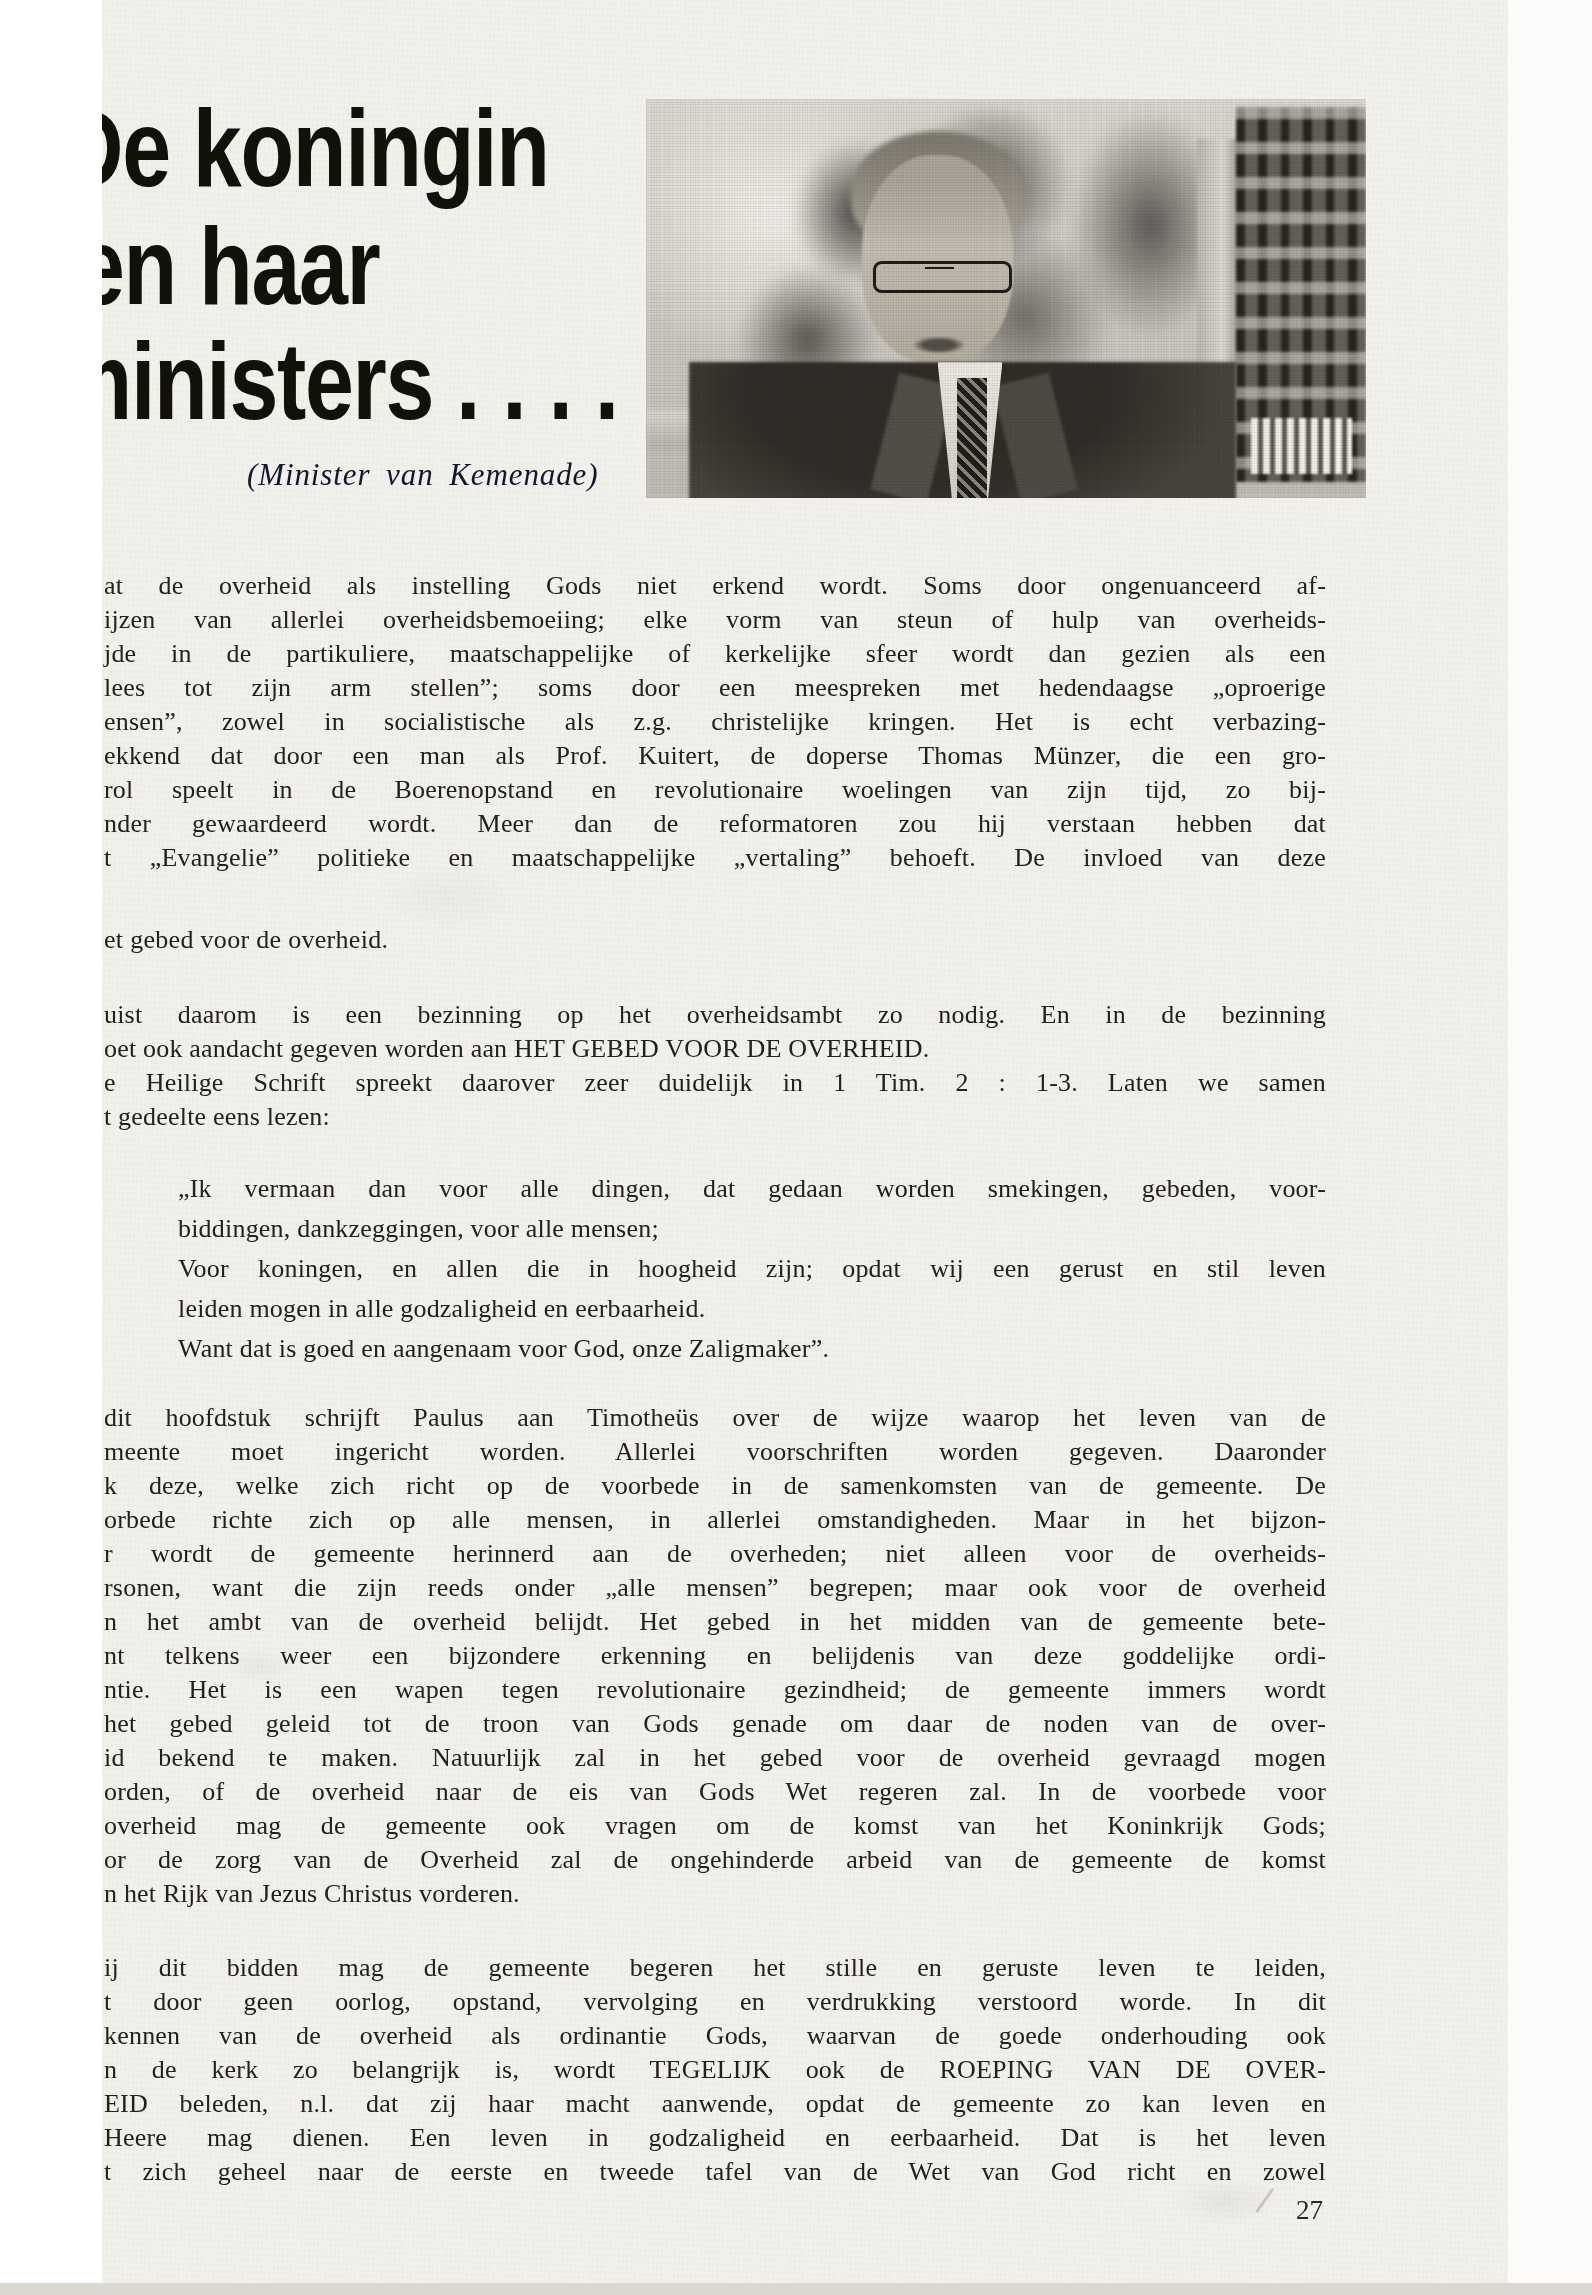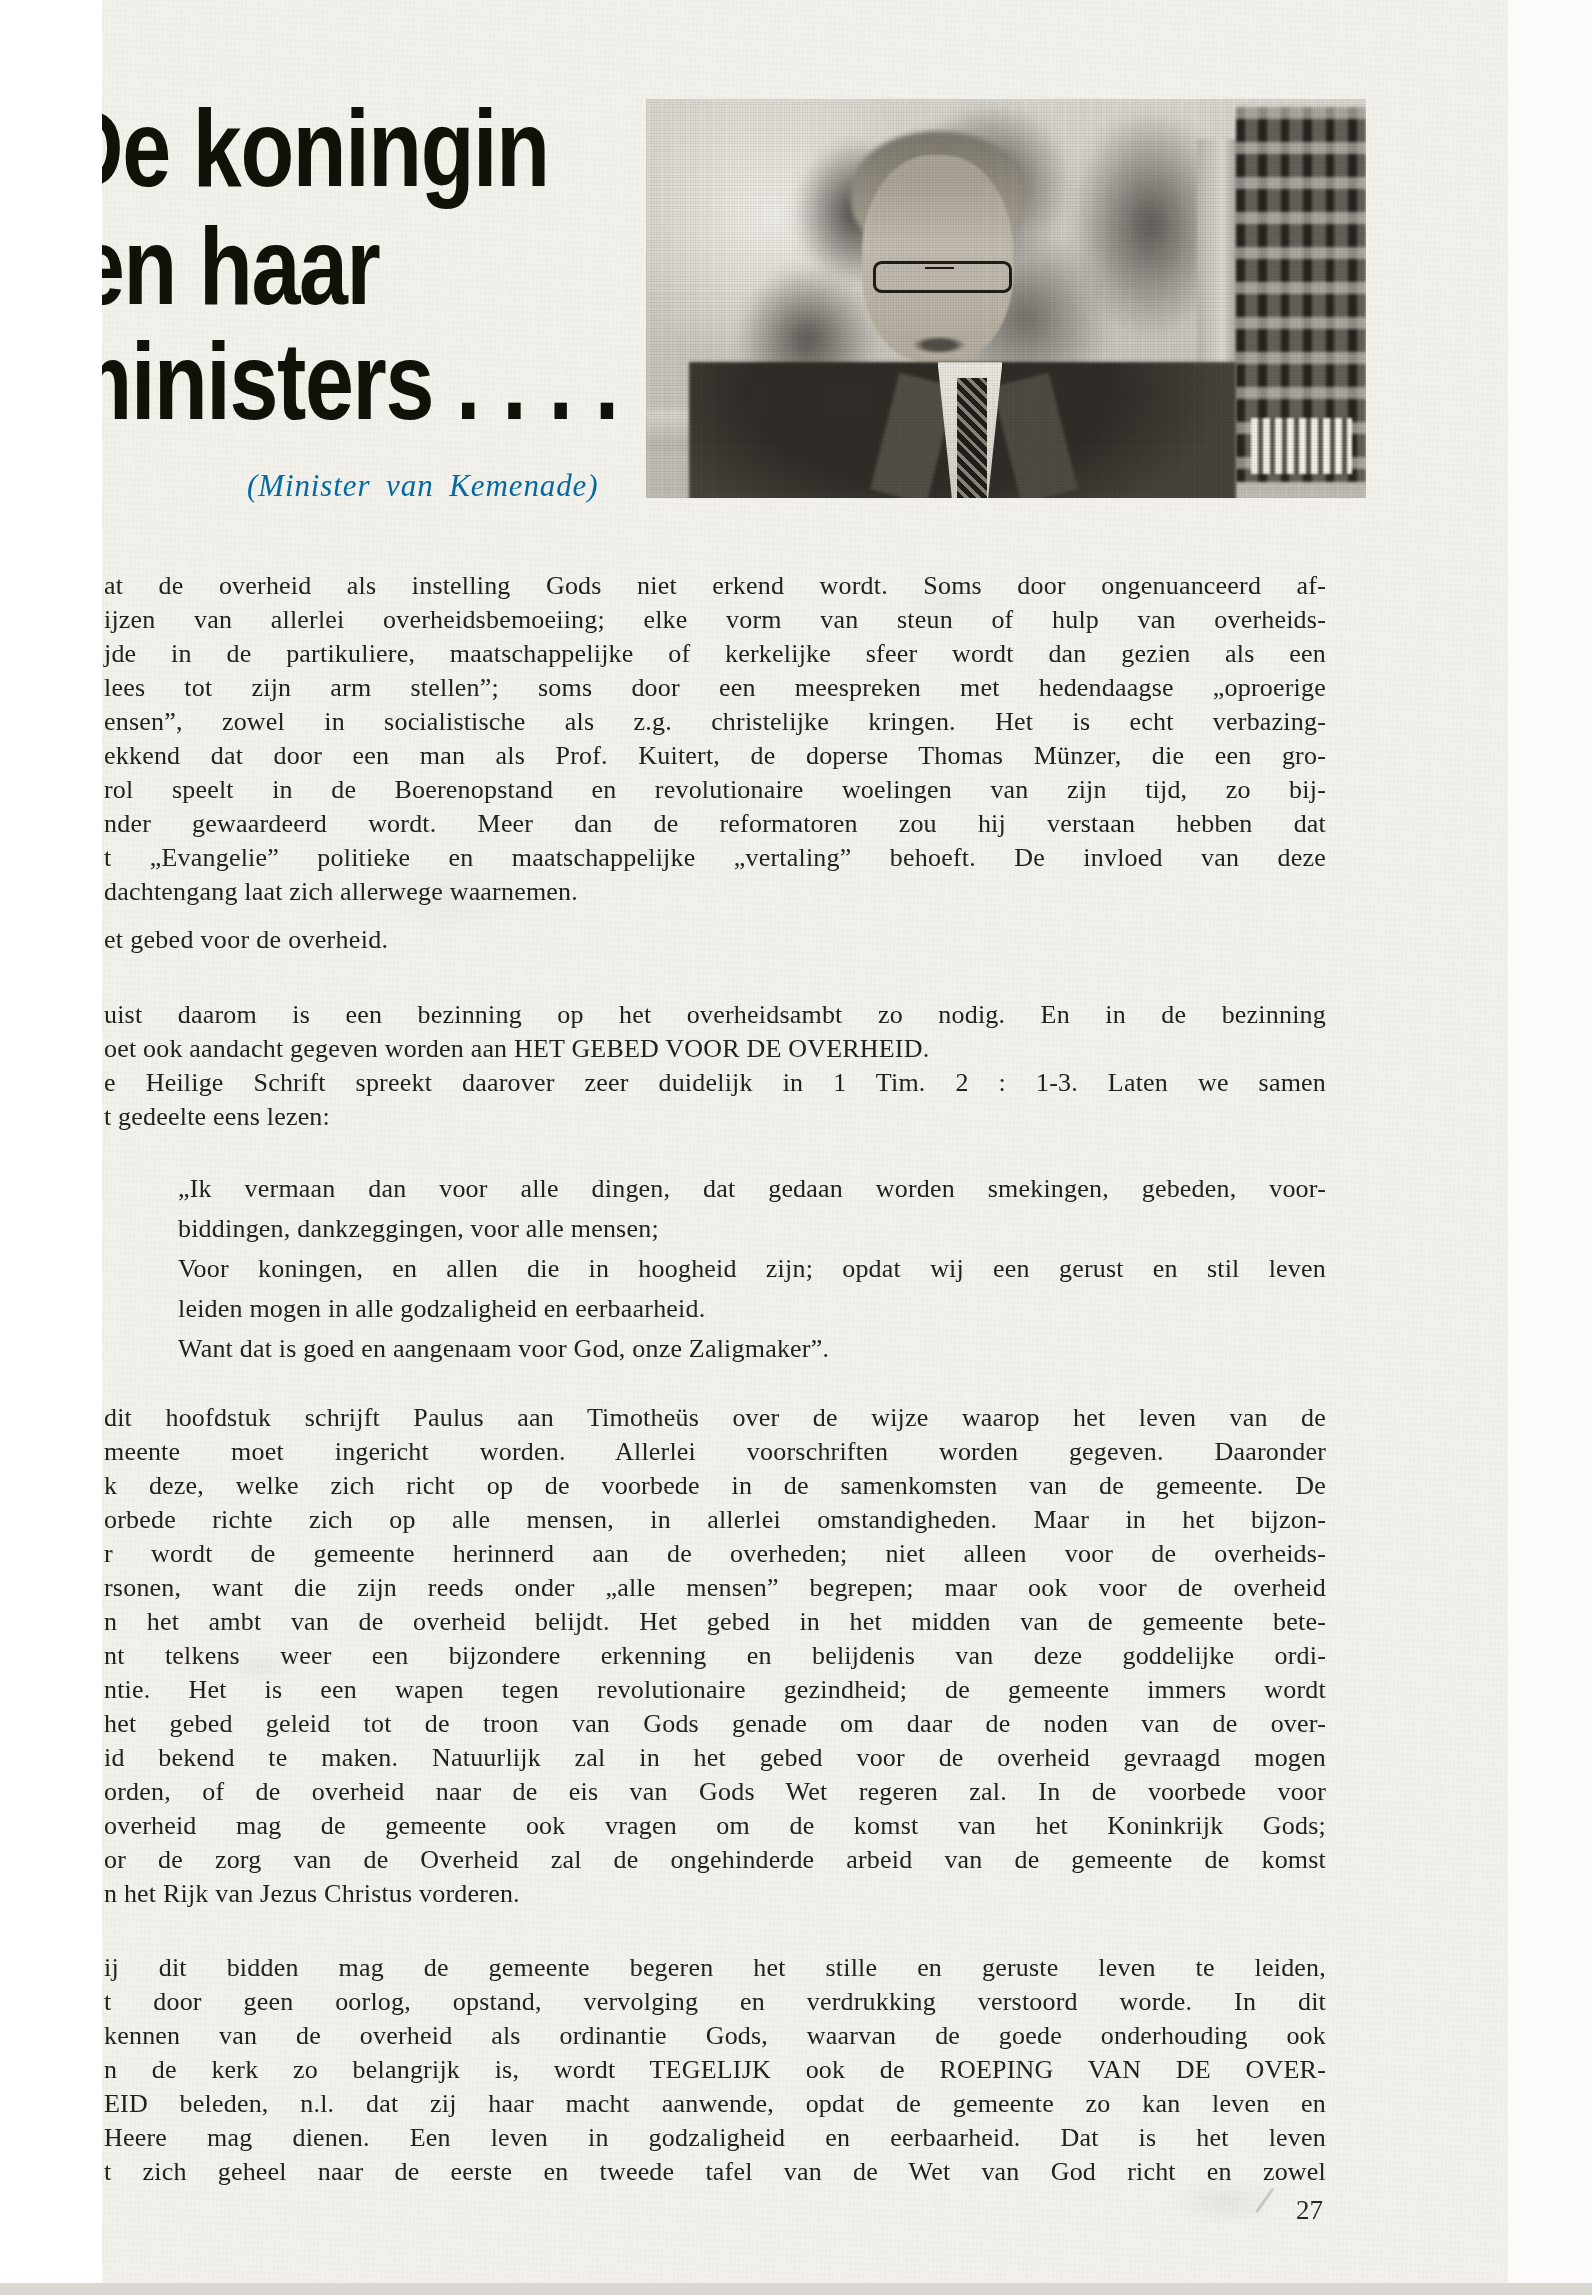--- a/index.html
+++ b/index.html
@@ -29,22 +29,22 @@
     position:absolute; z-index:2; white-space:nowrap;
     font-family:"Liberation Sans", sans-serif; font-weight:800;
     font-size:110px; line-height:1; color:#111009; letter-spacing:-1.7px;
   }
   .title-line>span{display:inline-block; transform:scaleX(.8); transform-origin:0 0;}
   .t1{top:93px; left:60px;}
   .t2{top:211px; left:76px;}
   .t3{top:326px; left:54px;}
 
   .caption{
-    position:absolute; z-index:2; top:468px; left:247px;
-    font-style:italic; font-size:31px; letter-spacing:0.9px; word-spacing:7px; color:#0369a1;
+    position:absolute; z-index:2; top:457px; left:247px;
+    font-style:italic; font-size:31px; letter-spacing:0.9px; word-spacing:7px; color:#0f172a;
   }
 
   
   .photo{
     position:absolute; z-index:2; left:646px; top:99px; width:720px; height:399px;
     background:linear-gradient(180deg,#d7d4cd 0%,#c8c5be 60%,#bdbab2 100%);
     overflow:hidden; filter:contrast(1.04);
   }
   .photo *{position:absolute;}
   .ph-sky{left:-5%; top:-8%; width:45%; height:75%; background:radial-gradient(closest-side,#eceae4,rgba(236,234,228,0)); }
@@ -146,21 +146,20 @@
   <div class="para p1">
       <div class="line j">at de overheid als instelling Gods niet erkend wordt. Soms door ongenuanceerd af-</div>
       <div class="line j">ijzen van allerlei overheidsbemoeiing; elke vorm van steun of hulp van overheids-</div>
       <div class="line j">jde in de partikuliere, maatschappelijke of kerkelijke sfeer wordt dan gezien als een</div>
       <div class="line j">lees tot zijn arm stellen”; soms door een meespreken met hedendaagse „oproerige</div>
       <div class="line j">ensen”, zowel in socialistische als z.g. christelijke kringen. Het is echt verbazing-</div>
       <div class="line j">ekkend dat door een man als Prof. Kuitert, de doperse Thomas Münzer, die een gro-</div>
       <div class="line j">rol speelt in de Boerenopstand en revolutionaire woelingen van zijn tijd, zo bij-</div>
       <div class="line j">nder gewaardeerd wordt. Meer dan de reformatoren zou hij verstaan hebben dat</div>
       <div class="line j">t „Evangelie” politieke en maatschappelijke „vertaling” behoeft. De invloed van deze</div>
-      <div class="line">dachtengang laat zich allerwege waarnemen.</div>
     </div>
 
   <div class="heading">et gebed voor de overheid.</div>
 
   <div class="para p2">
       <div class="line j">uist daarom is een bezinning op het overheidsambt zo nodig. En in de bezinning</div>
       <div class="line">oet ook aandacht gegeven worden aan HET GEBED VOOR DE OVERHEID.</div>
       <div class="line j">e Heilige Schrift spreekt daarover zeer duidelijk in 1 Tim. 2 : 1-3. Laten we samen</div>
       <div class="line">t gedeelte eens lezen:</div>
     </div>

